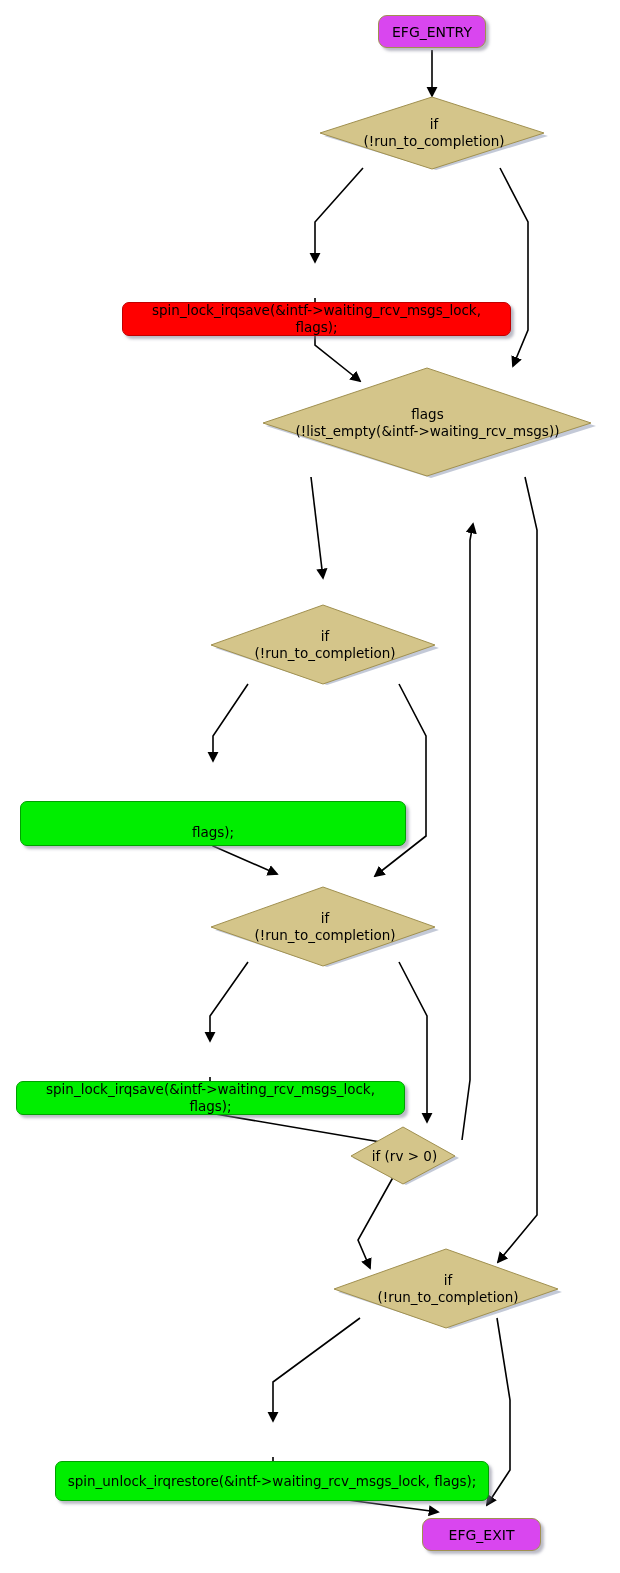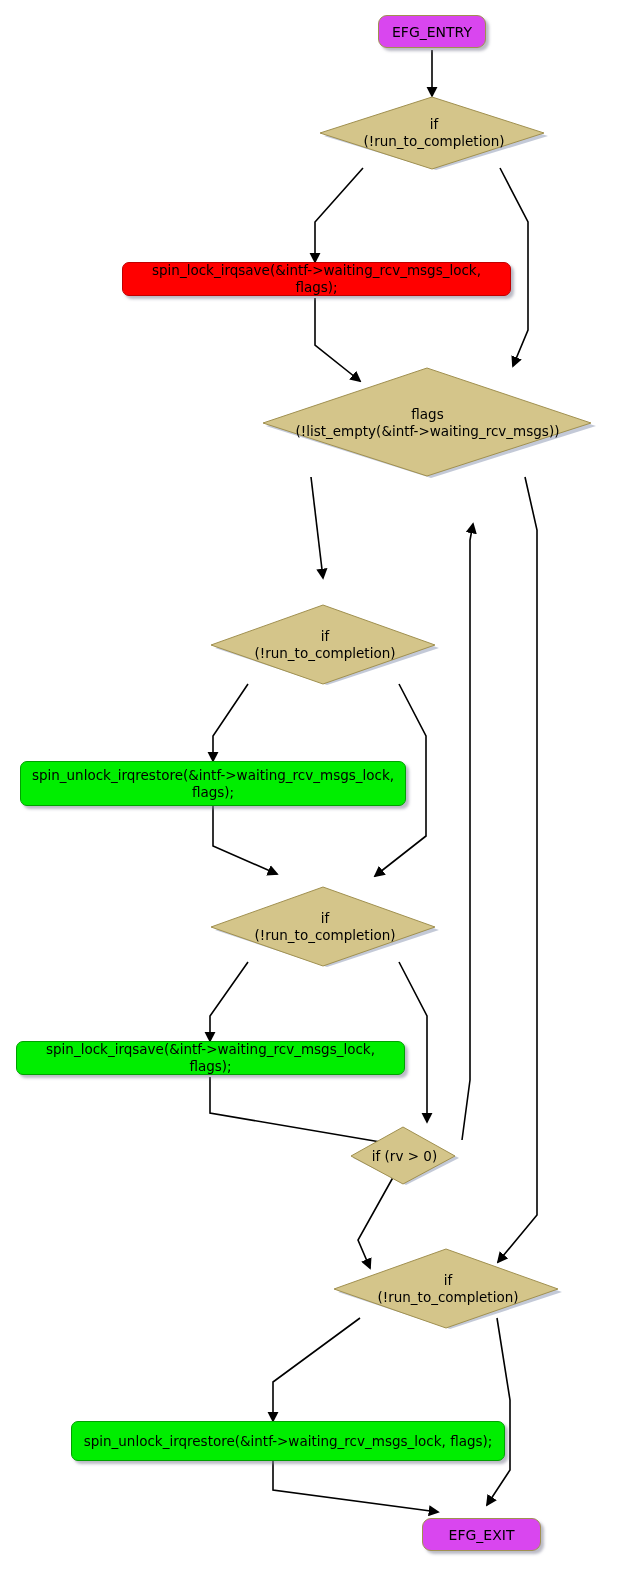--- a/index.html
+++ b/index.html
@@ -47,20 +47,21 @@
     border-radius: 7px;
     color: #000000;
     font-size: 13.5px;
     line-height: 17px;
     display: flex;
     align-items: center;
     justify-content: center;
     text-align: center;
     box-shadow: 3px 3px 3px rgba(130,130,150,0.55);
     padding: 16px 8px;
+    margin-top: 40px;
   }
   .activity.red {
     background: #FF0000;
     border: 1px solid #C00000;
   }
   .activity.green {
     background: #00EE00;
     border: 1px solid #00A000;
   }
   
@@ -172,21 +173,21 @@
       <polygon points="118,6 230,44 118,81 6,44" fill="#B9C0D0" opacity="0.85"></polygon>
       <polygon points="114,1 226,41 114,80 2,41" fill="#D4C58A" stroke="#A09050" stroke-width="1"></polygon>
     </svg>
     <div class="dlabel">
       <span><span>if</span><br><span>(!run_to_completion)</span></span>
     </div>
   </div>
 
   <div class="node activity green" style="left:20px; top:761px; width:386px; height:45px;">
     <span>
-      <span>spin_unlock_irqrestore(&amp;intf-&gt;waiting_rcv_msgs_lock,</span><br><span>flags);</span>
+      <br><span>flags);</span>
     </span>
   </div>
 
   <div class="diamond" style="left:209px; top:886px; width:232px; height:82px;">
     <svg class="shape" viewBox="0 0 232 82" preserveAspectRatio="none">
       <polygon points="118,6 230,44 118,81 6,44" fill="#B9C0D0" opacity="0.85"></polygon>
       <polygon points="114,1 226,41 114,80 2,41" fill="#D4C58A" stroke="#A09050" stroke-width="1"></polygon>
     </svg>
     <div class="dlabel">
       <span><span>if</span><br><span>(!run_to_completion)</span></span>
@@ -210,21 +211,21 @@
   <div class="diamond" style="left:332px; top:1248px; width:232px; height:82px;">
     <svg class="shape" viewBox="0 0 232 82" preserveAspectRatio="none">
       <polygon points="118,6 230,44 118,81 6,44" fill="#B9C0D0" opacity="0.85"></polygon>
       <polygon points="114,1 226,41 114,80 2,41" fill="#D4C58A" stroke="#A09050" stroke-width="1"></polygon>
     </svg>
     <div class="dlabel">
       <span><span>if</span><br><span>(!run_to_completion)</span></span>
     </div>
   </div>
 
-  <div class="node activity green" style="left:71px; top:1421px; width:434px; height:40px;">
+  <div class="node activity green" style="left:55px; top:1421px; width:434px; height:40px;">
     <span>spin_unlock_irqrestore(&amp;intf-&gt;waiting_rcv_msgs_lock, flags);</span>
   </div>
 
   <div class="node terminal" style="left:422px; top:1518px; width:119px; height:33px;">
     <span>EFG_EXIT</span>
   </div>
 
 </div>
 
 </body></html>

